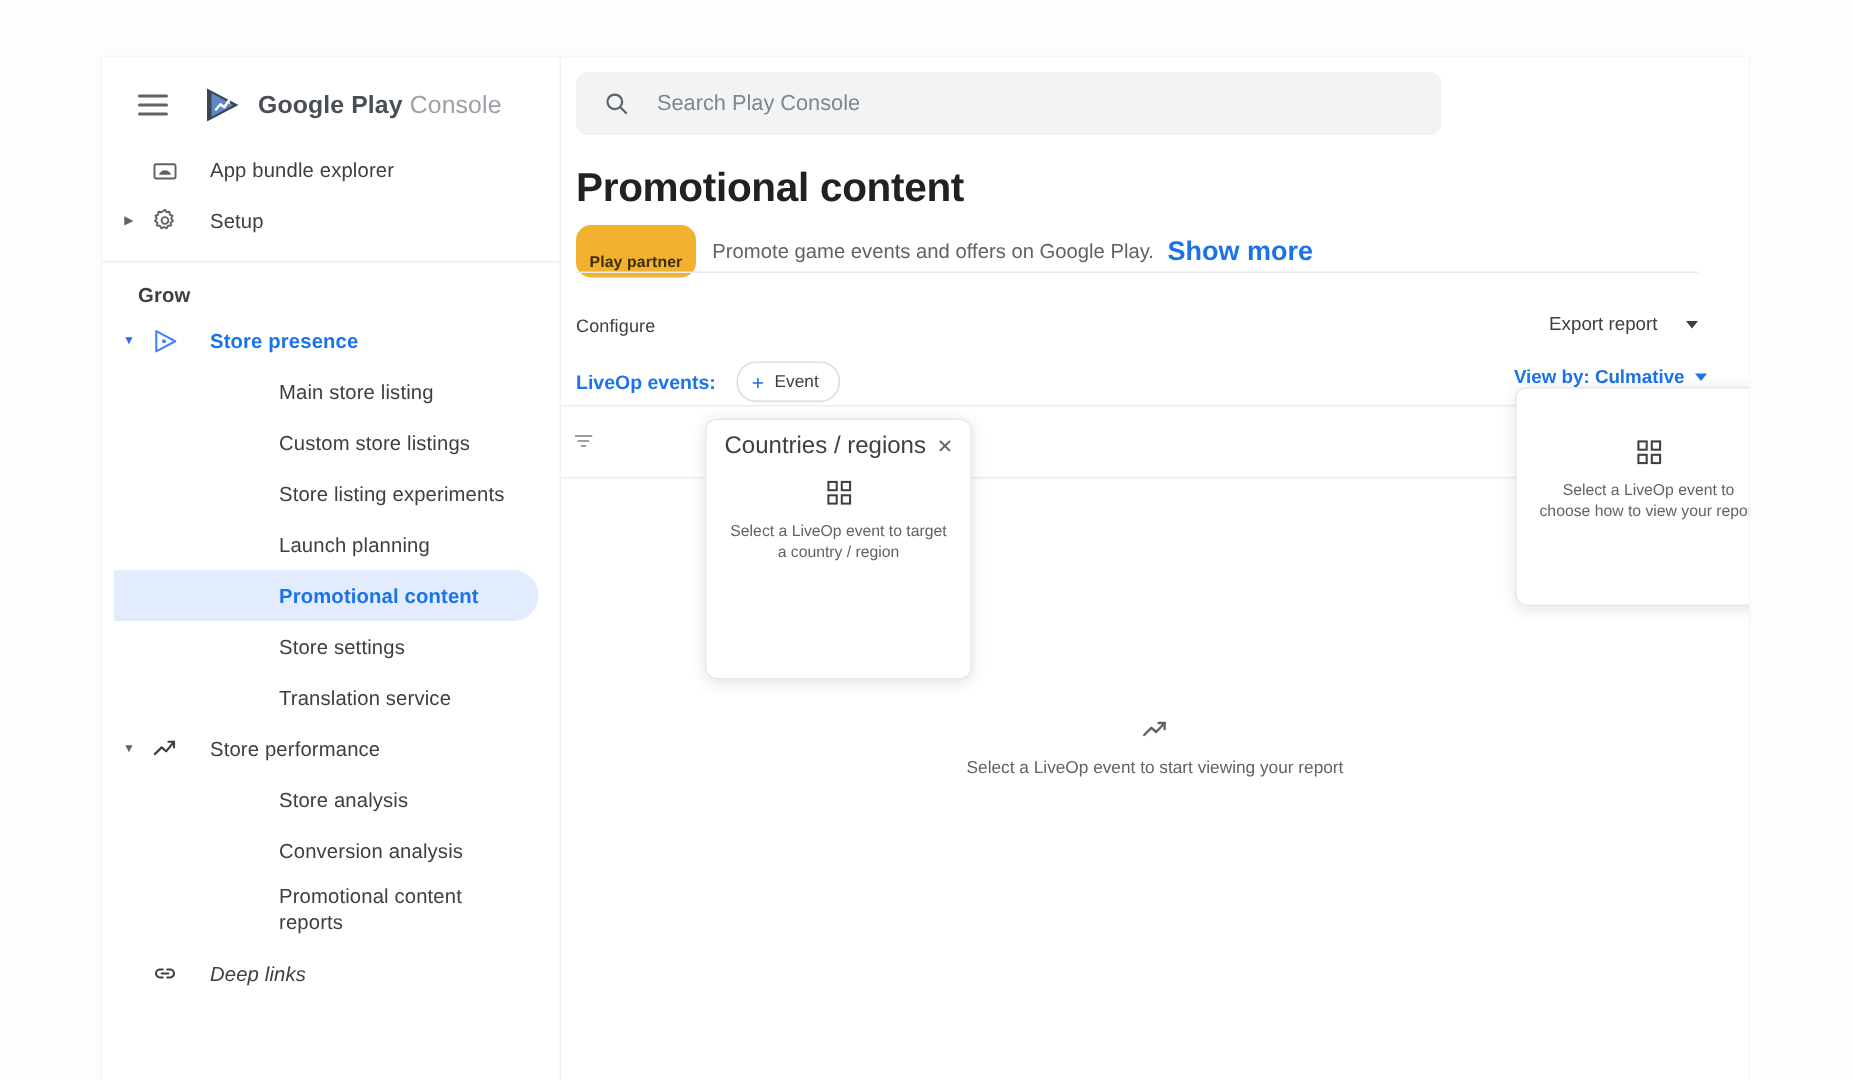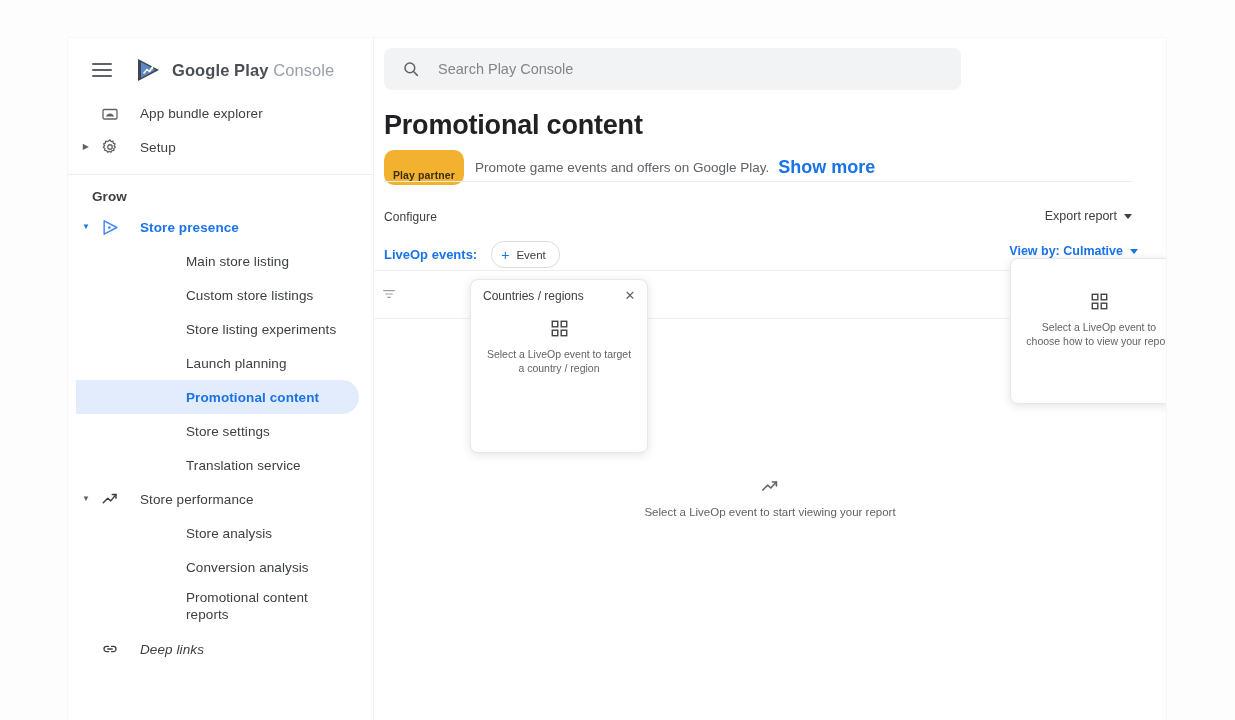--- a/index.html
+++ b/index.html
@@ -228,21 +228,21 @@
     letter-spacing: 0.1px;
   }
   .exportreport {
     position: absolute;
     right: 34px; top: 171px;
     font-size: 12.5px;
     color: #3c4043;
     cursor: pointer;
     display: flex;
     align-items: center;
-    gap: 7px;
+    gap: 19px;
   }
   .liveopsrow {
     position: absolute;
     left: 10px; top: 203px;
     display: flex;
     align-items: center;
   }
   .liveopslabel {
     font-size: 13px;
     color: #1a73e8;
@@ -310,21 +310,21 @@
     width: 176px; height: 144px;
   }
   .pophead {
     position: absolute;
     left: 12px; top: 9px; right: 10px;
     display: flex;
     align-items: center;
     justify-content: space-between;
   }
   .pophead .ptitle {
-    font-size: 12px;
+    font-size: 16px;
     color: #3c4043;
   }
   .closex {
     width: 14px; height: 14px;
     cursor: pointer;
     color: #5f6368;
     line-height: 1;
     font-size: 13px;
     text-align: center;
   }

